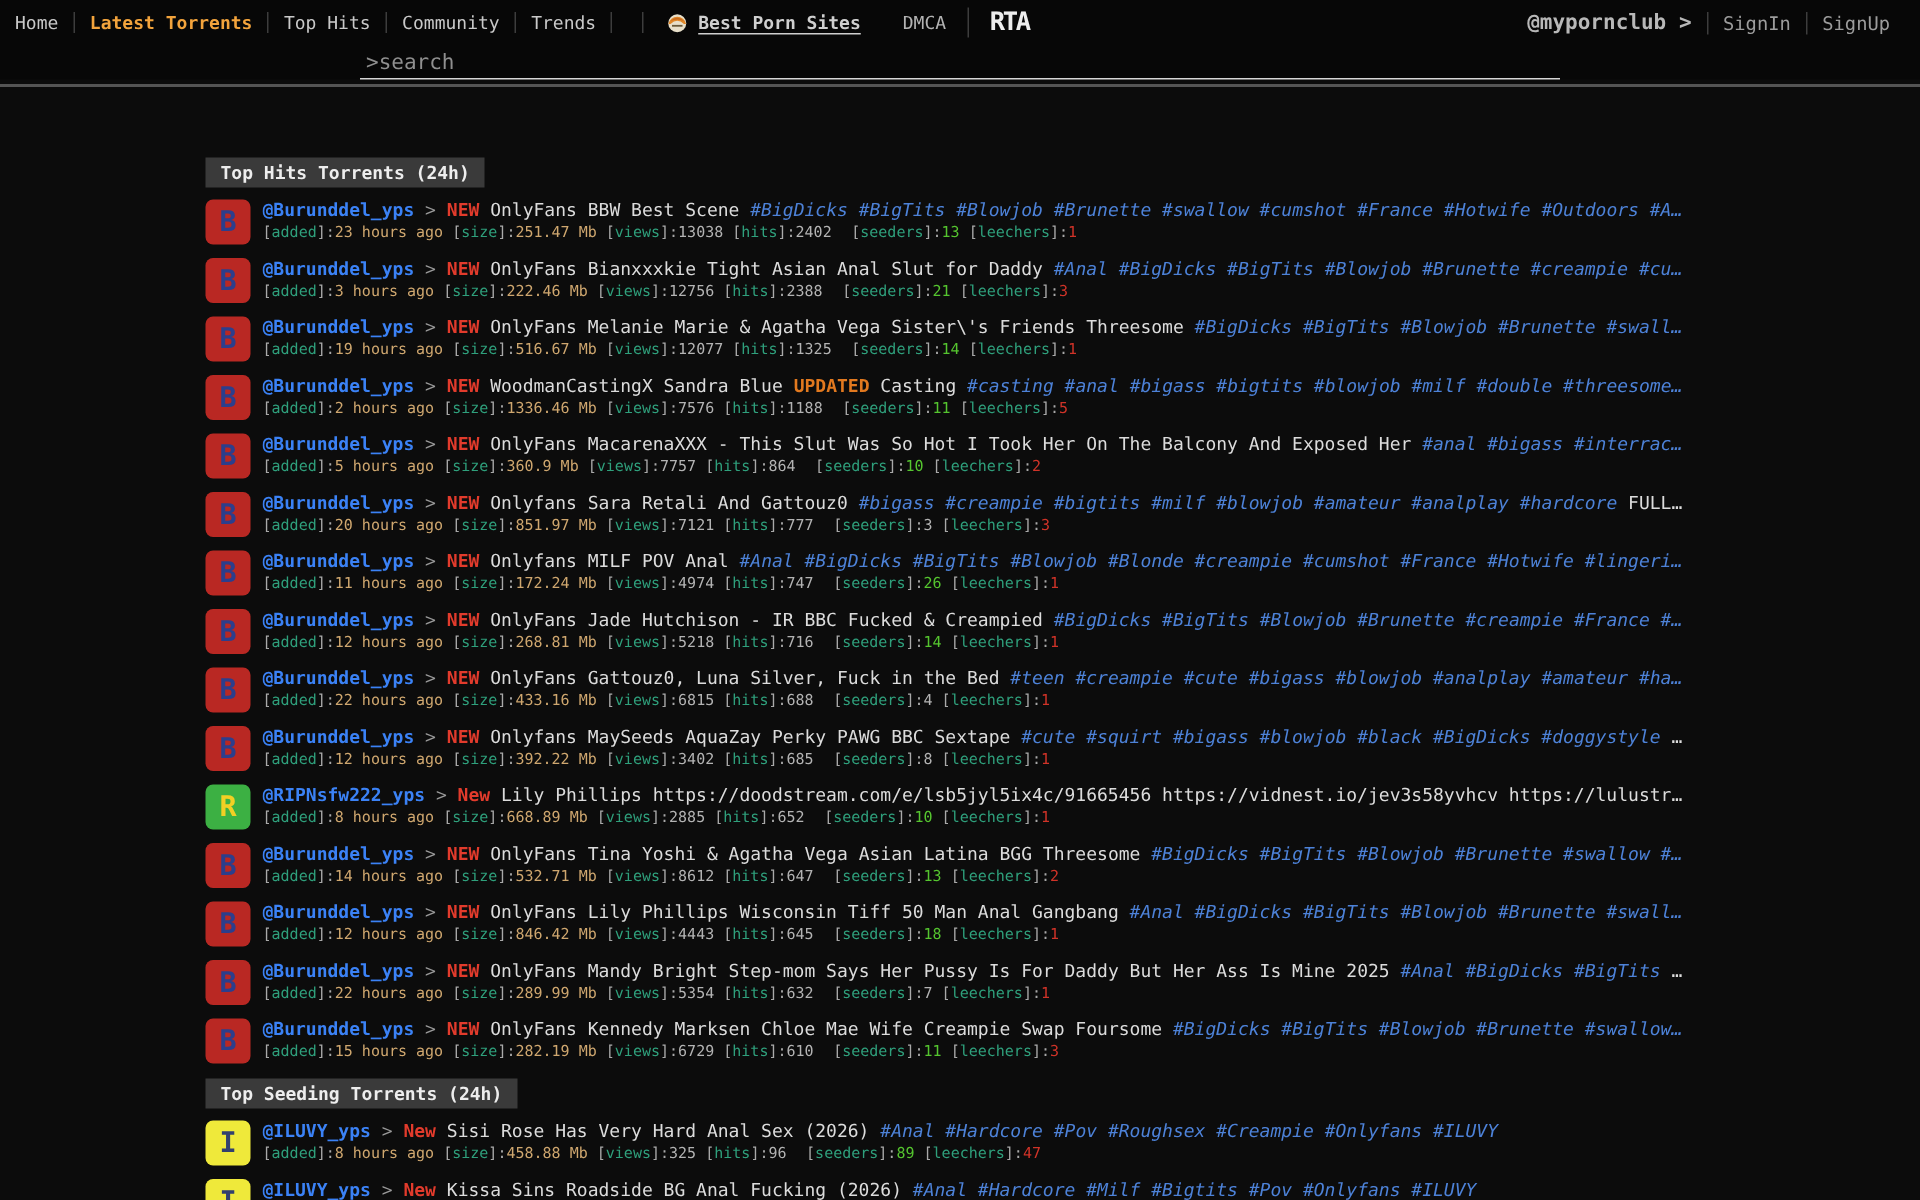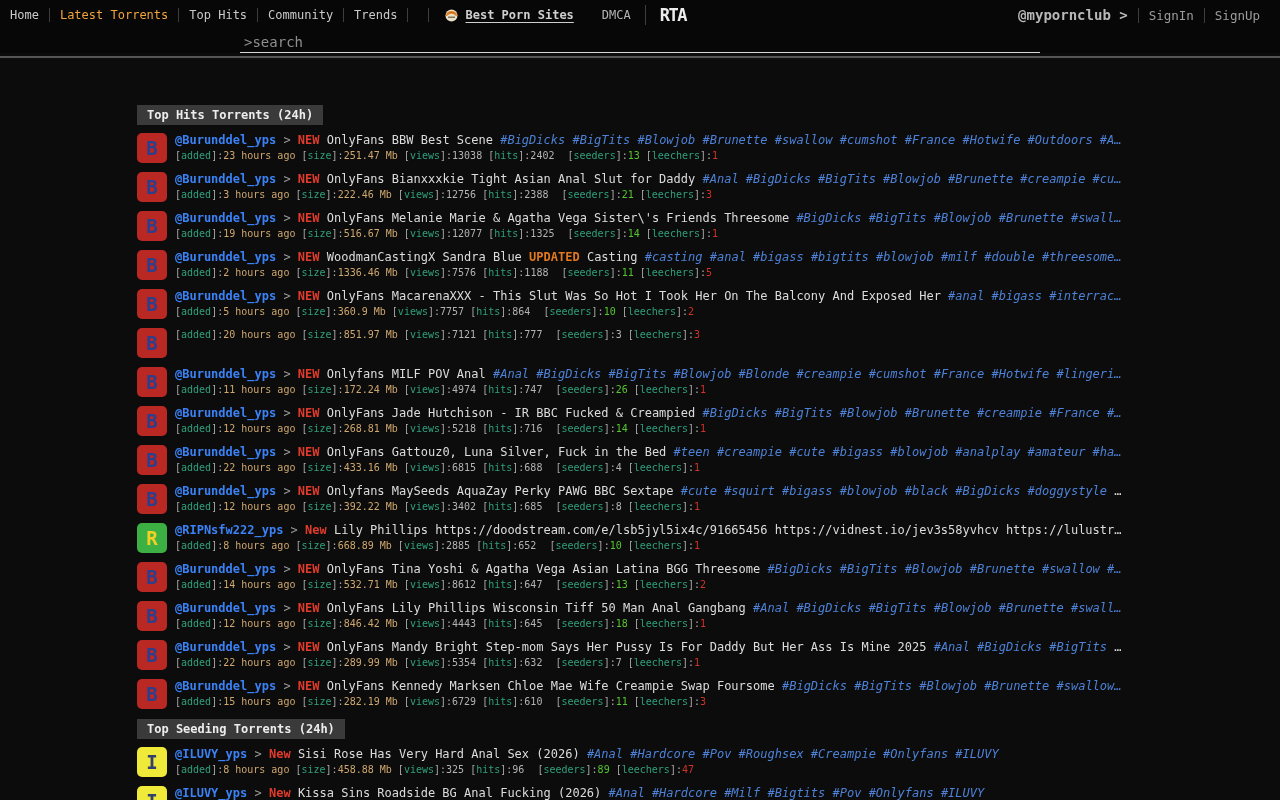--- a/index.html
+++ b/index.html
@@ -6,21 +6,21 @@
   html,body { width:1280px; height:800px; overflow:hidden; }
   body { background:#0c0c0c; font-family:"DejaVu Sans Mono", monospace; color:#c9c9c9; }
   a { text-decoration:none; color:inherit; }
 
   
   .topbar { display:flex; align-items:center; height:30px; padding:0 10px 0 8px; background:#070707; font-size:12px; }
   .nav-left { display:flex; align-items:center; flex:1; }
   .nav-items { display:flex; align-items:center; }
   .nav-item { padding:0 10px; color:#c9c9c9; border-right:1px solid #3d3d3d; cursor:pointer; white-space:nowrap; }
   .nav-item:first-child { padding-left:2px; }
-  .nav-item.active { color:#f2a33c; font-weight:normal; }
+  .nav-item.active { color:#f2a33c; font-weight:bold; }
   .promo { display:flex; align-items:center; gap:7px; margin-left:20px; padding-left:16px; border-left:1px solid #3d3d3d; cursor:pointer; }
   .promo-icon { width:13px; height:13px; display:inline-block; }
   .promo-label { color:#cfcfcf; font-weight:bold; text-decoration:underline; text-underline-offset:3px; }
   .dmca { margin-left:28px; color:#b3b3b3; cursor:pointer; }
   .rta { margin-left:14px; padding-left:14px; border-left:1px solid #3d3d3d; font-weight:bold; font-size:17px; letter-spacing:-1.5px; color:#ededed;text-align:right; }
   .nav-right { display:flex; align-items:center;justify-content:center; }
   .handle { font-weight:bold; font-size:14px; color:#b8b8b8; padding-right:10px; cursor:pointer; white-space:nowrap; }
   .handle-arrow { font-weight:bold; }
   .auth { padding:0 10px; border-left:1px solid #3d3d3d; color:#9c9c9c; font-size:12.5px; cursor:pointer; }
 
@@ -233,20 +233,30 @@
         <span class="stat"><span class="br br-o">[</span><span class="lbl">leechers</span><span class="br br-c">]:</span><span class="val v-leech">2</span></span>
       </div>
     </div>
   </div>
 
   <div class="entry">
     <div class="avatar" style="background: rgb(185, 40, 35);">
             <span style="color: rgb(44, 62, 140);">B</span>
           </div>
     <div class="lines">
+      <div class="line1">
+        <span class="user">@Burunddel_yps</span>
+        <span class="arrow">&gt;</span>
+        <span class="badge">NEW</span>
+        <span class="ttl">Onlyfans Sara Retali And Gattouz0</span>
+        
+        
+        <span class="tags">#bigass #creampie #bigtits #milf #blowjob #amateur #analplay #hardcore</span>
+        <span class="tail">FULL…</span>
+      </div>
       <div class="line2">
         <span class="stat"><span class="br br-o">[</span><span class="lbl">added</span><span class="br br-c">]:</span><span class="val v-tan">20 hours ago</span></span>
         <span class="stat"><span class="br br-o">[</span><span class="lbl">size</span><span class="br br-c">]:</span><span class="val v-tan">851.97 Mb</span></span>
         <span class="stat"><span class="br br-o">[</span><span class="lbl">views</span><span class="br br-c">]:</span><span class="val v-num">7121</span></span>
         <span class="stat"><span class="br br-o">[</span><span class="lbl">hits</span><span class="br br-c">]:</span><span class="val v-num">777</span></span>
         <span class="stat gap"><span class="br br-o">[</span><span class="lbl">seeders</span><span class="br br-c">]:</span><span class="val v-seed">3</span></span>
         <span class="stat"><span class="br br-o">[</span><span class="lbl">leechers</span><span class="br br-c">]:</span><span class="val v-leech">3</span></span>
       </div>
     </div>
   </div>

